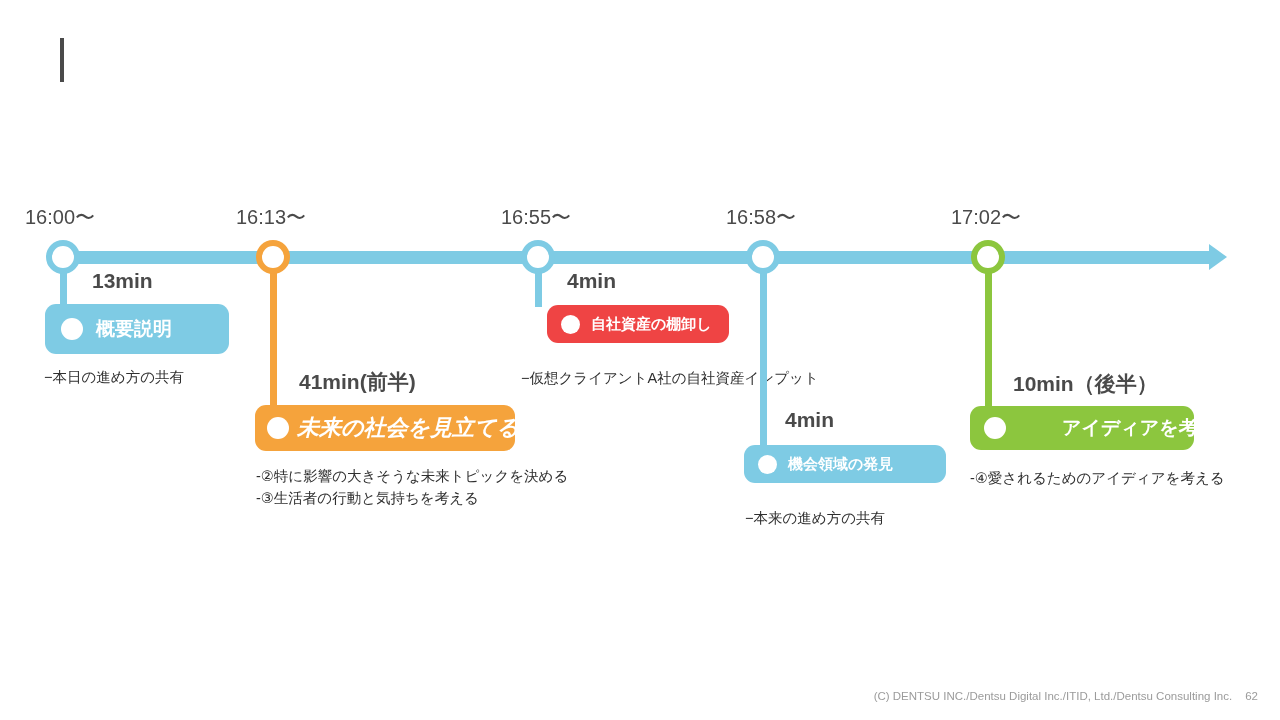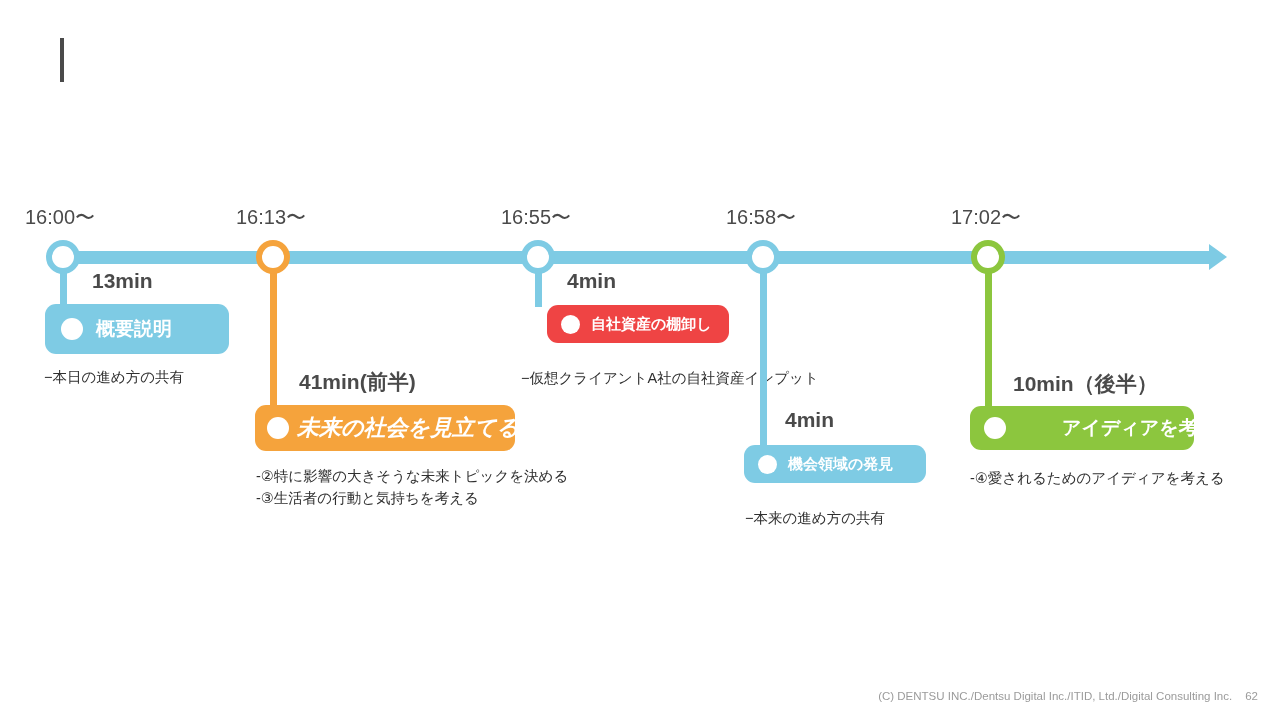--- a/index.html
+++ b/index.html
@@ -193,21 +193,21 @@
   <div class="desc" style="left:521px;top:367px;">
     <div>−仮想クライアントA社の自社資産インプット</div>
   </div>
 </div>
 
 <div class="node">
   <div class="time-label" style="left:726px;">16:58〜</div>
   <div class="stem" style="left:760px;height:188px;background:#7ecbe4;"></div>
   <div class="ring" style="left:746px;border-color:#7ecbe4;"></div>
   <div class="dur-label" style="left:785px;top:408px;">4min</div>
-  <div class="pill" style="left:744px;top:445px;width:182px;height:38px;background:#7ecbe4;padding:4px 14px;">
+  <div class="pill" style="left:744px;top:445px;width:202px;height:38px;background:#7ecbe4;padding:4px 14px;">
     <div class="pill-bullet" style="width:19px;height:19px;margin-right:11px;"></div>
     <div class="pill-text" style="font-size:15px;">機会領域の発見</div>
   </div>
   <div class="desc" style="left:745px;top:507px;">
     <div>−本来の進め方の共有</div>
   </div>
 </div>
 
 <div class="node">
   <div class="time-label" style="left:951px;">17:02〜</div>
@@ -217,15 +217,15 @@
   <div class="pill" style="left:970px;top:406px;width:224px;height:44px;background:#8cc63e;padding:0 14px;">
     <div class="pill-bullet" style="margin-right:12px;"></div>
     <div class="pill-text" style="font-size:19px;margin-left:44px;">アイディアを考える</div>
   </div>
   <div class="desc" style="left:970px;top:467px;">
     <div>-④愛されるためのアイディアを考える</div>
   </div>
 </div>
 
 <div class="footer">
-  <span>(C) DENTSU INC./Dentsu Digital Inc./ITID, Ltd./Digital Consulting Inc.</span>
+  <span>(C) DENTSU INC./Dentsu Digital Inc./ITID, Ltd./Dentsu Consulting Inc.</span>
   <span class="footer-page">62</span>
 </div>
 
 </body></html>

